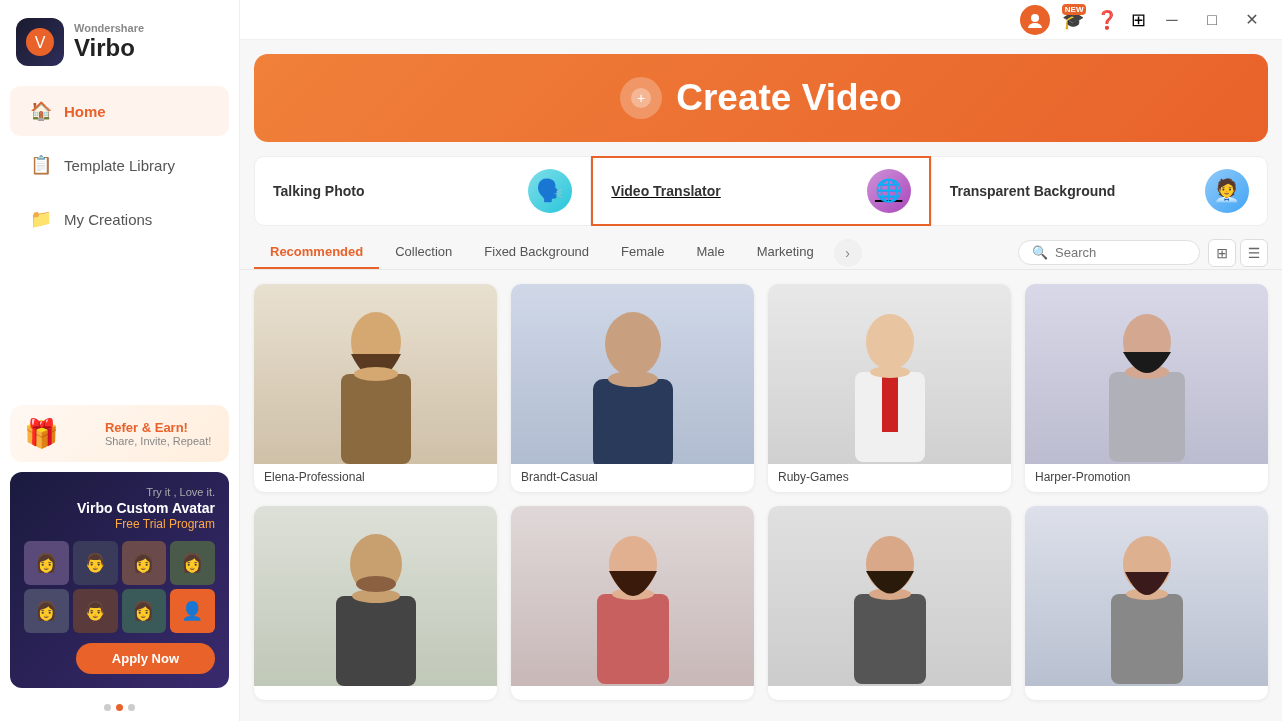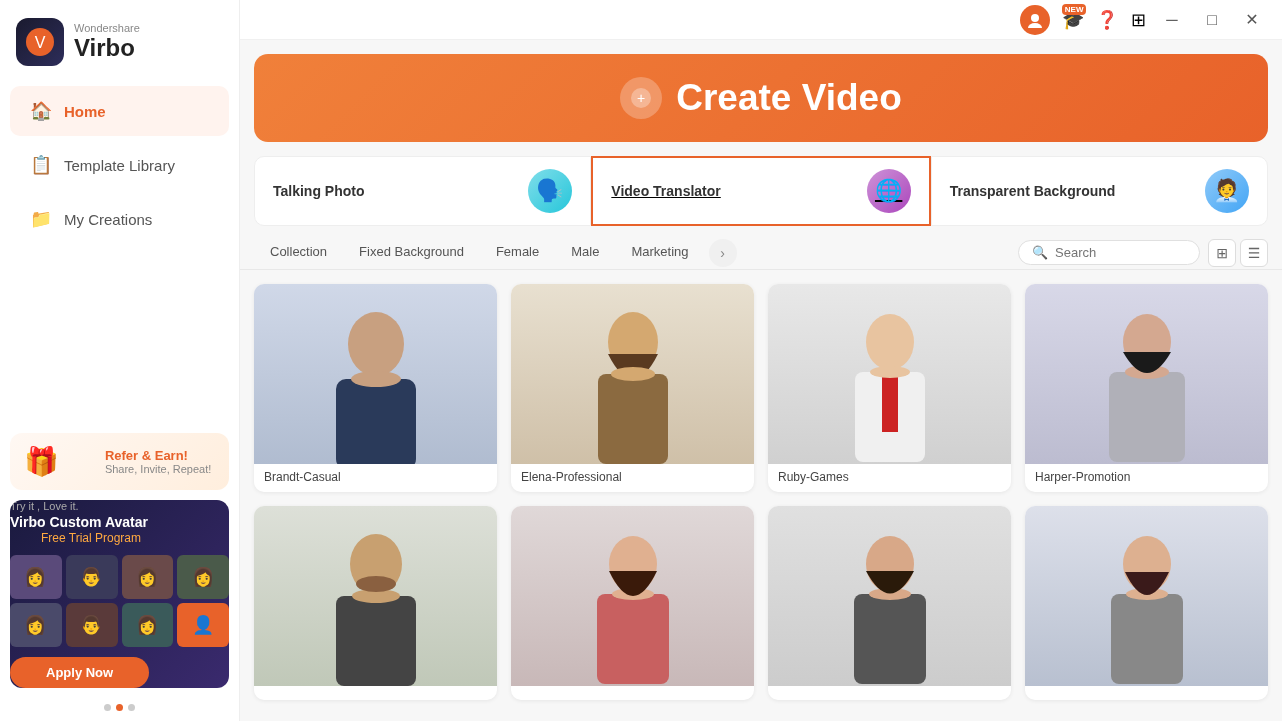--- a/index.html
+++ b/index.html
@@ -34,21 +34,21 @@
       justify-content: center;
       font-size: 22px;
     }
     .logo-text {
       display: flex;
       flex-direction: column;
     }
     .logo-brand {
       font-size: 11px;
       color: #888;
-      font-weight: 400;
+      font-weight: 700;
     }
     .logo-name {
       font-size: 24px;
       font-weight: 700;
       color: #222;
     }
     .nav-item {
       display: flex;
       align-items: center;
       gap: 12px;
@@ -101,23 +101,24 @@
       font-weight: 700;
       color: #e8622a;
     }
     .banner-refer-sub {
       font-size: 11px;
       color: #888;
     }
     .banner-avatar {
       background: linear-gradient(135deg, #1a1a3e, #3a2a6e);
       border-radius: 12px;
+      padding: 14px;
       display: flex;
       flex-direction: column;
-      align-items: flex-start;
+      align-items: flex-end;
       cursor: pointer;
       position: relative;
       min-height: 180px;
       overflow: hidden;
     }
     .banner-avatar-title {
       font-size: 11px;
       color: #aaa;
       text-align: center;
     }
@@ -557,20 +558,23 @@
       <span class="feature-card-label">Video Translator</span>
       <div class="feature-card-img fc-video">🌐</div>
     </div>
     <div class="feature-card">
       <span class="feature-card-label">Transparent Background</span>
       <div class="feature-card-img fc-transparent">🧑‍💼</div>
     </div>
   </div>
 
   <div class="tabs-bar">
+    <div class="tab-item active">
+      <span>Recommended</span>
+    </div>
     <div class="tab-item">
       <span>Collection</span>
     </div>
     <div class="tab-item">
       <span>Fixed Background</span>
     </div>
     <div class="tab-item">
       <span>Female</span>
     </div>
     <div class="tab-item">
@@ -587,42 +591,42 @@
       <span class="search-icon">🔍</span>
       <input class="search-input" type="text" placeholder="Search" style="">
     </div>
     <div class="view-btns">
       <button class="view-btn">⊞</button>
       <button class="view-btn">☰</button>
     </div>
   </div>
 
   <div class="content-grid">
-
-    <div class="grid-card">
-      <div class="grid-card-img bg-brandt">
-        <svg width="120" height="180" viewBox="0 0 120 180">
-          <ellipse cx="60" cy="60" rx="28" ry="32" fill="#c8a080"></ellipse>
-          <rect x="20" y="95" width="80" height="90" rx="10" fill="#2a3a5a"></rect>
-          <ellipse cx="60" cy="95" rx="25" ry="8" fill="#c8a080"></ellipse>
-        </svg>
-      </div>
-      <div class="grid-card-label">Brandt-Casual</div>
-    </div>
 
     <div class="grid-card">
       <div class="grid-card-img bg-elena">
         <svg width="120" height="180" viewBox="0 0 120 180">
           <ellipse cx="60" cy="58" rx="25" ry="30" fill="#d4a870"></ellipse>
           <rect x="25" y="90" width="70" height="90" rx="8" fill="#8B6A40"></rect>
           <path d="M35 70 Q60 120 85 70" fill="#5a3a20"></path>
           <ellipse cx="60" cy="90" rx="22" ry="7" fill="#d4a870"></ellipse>
         </svg>
       </div>
       <div class="grid-card-label">Elena-Professional</div>
+    </div>
+
+    <div class="grid-card">
+      <div class="grid-card-img bg-brandt">
+        <svg width="120" height="180" viewBox="0 0 120 180">
+          <ellipse cx="60" cy="60" rx="28" ry="32" fill="#c8a080"></ellipse>
+          <rect x="20" y="95" width="80" height="90" rx="10" fill="#2a3a5a"></rect>
+          <ellipse cx="60" cy="95" rx="25" ry="8" fill="#c8a080"></ellipse>
+        </svg>
+      </div>
+      <div class="grid-card-label">Brandt-Casual</div>
     </div>
 
     <div class="grid-card">
       <div class="grid-card-img bg-ruby">
         <svg width="120" height="180" viewBox="0 0 120 180">
           <ellipse cx="60" cy="58" rx="24" ry="28" fill="#e8c4a0"></ellipse>
           <rect x="25" y="88" width="70" height="90" rx="8" fill="#f0f0f0"></rect>
           <rect x="52" y="88" width="16" height="60" fill="#cc2222"></rect>
           <ellipse cx="60" cy="88" rx="20" ry="6" fill="#e8c4a0"></ellipse>
         </svg>

